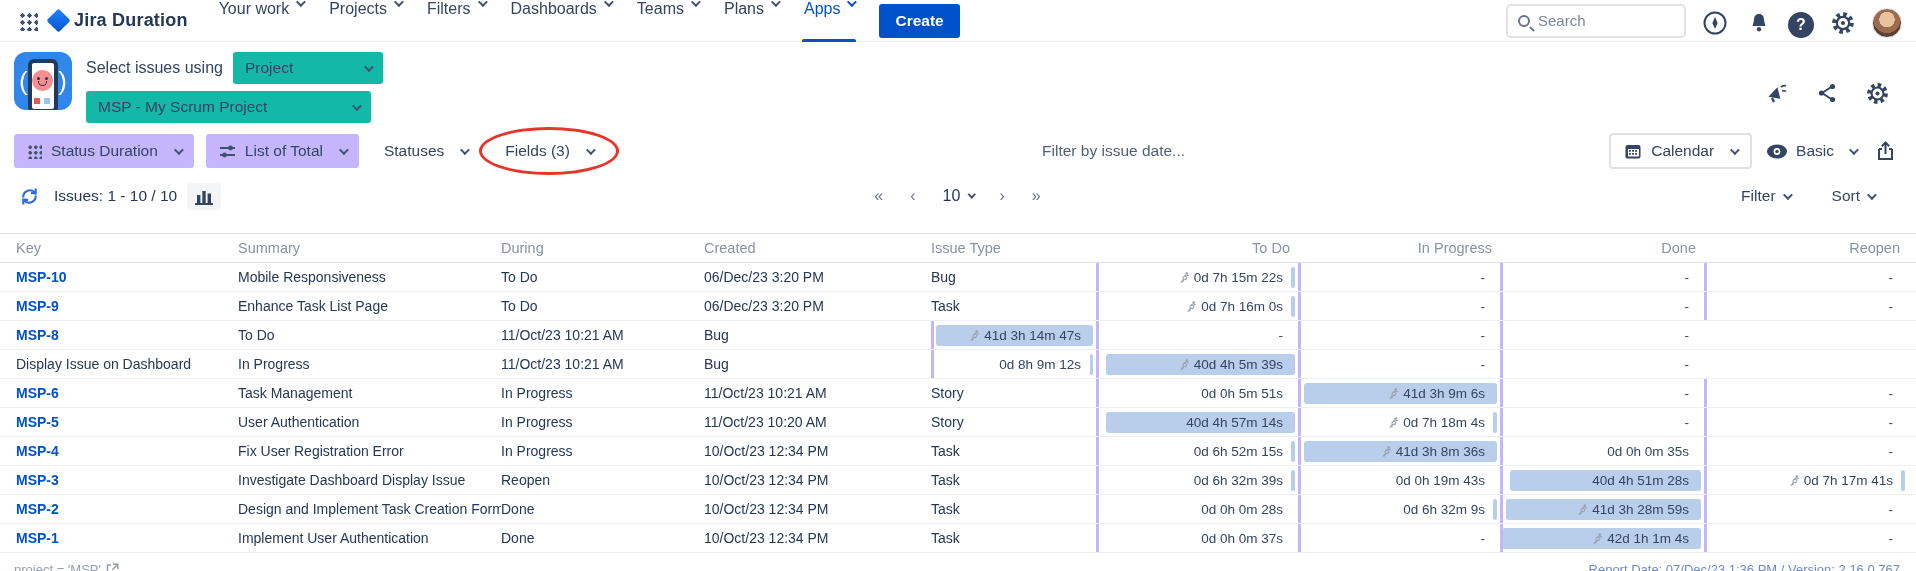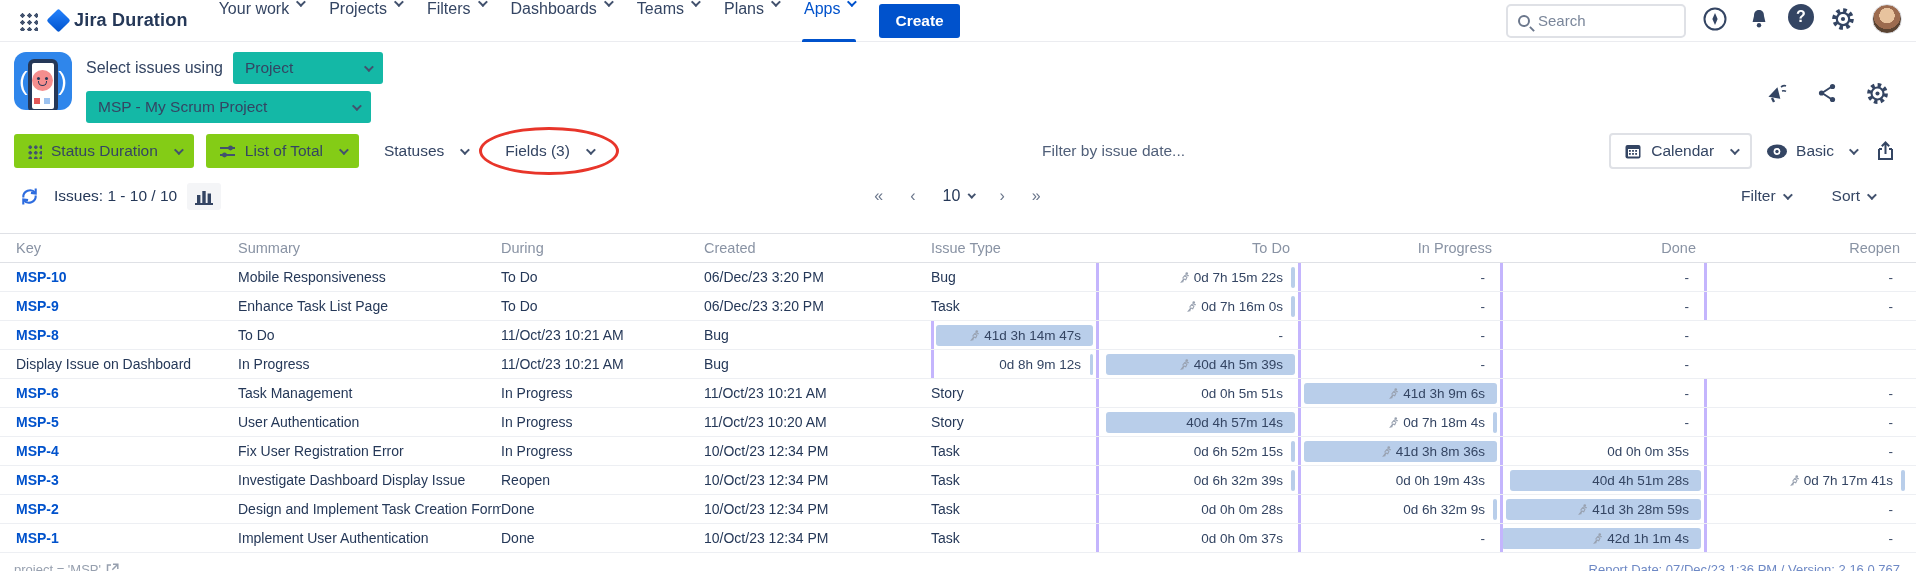--- a/index.html
+++ b/index.html
@@ -18,21 +18,21 @@
     background-image:radial-gradient(#42526E 2px, transparent 2.3px); background-size:7px 7px; background-position:1px 1px; cursor:pointer;}
   .logo { display:flex; align-items:center; gap:7px; margin:0 18px 0 6px; cursor:pointer;}
   .logo-diamond { width:17px; height:17px; background:linear-gradient(135deg,#2684FF,#0052CC); transform:rotate(45deg); border-radius:2px;}
   .logo-text { font-size:18px; font-weight:700; color:#253858; letter-spacing:.2px;}
   .nav-items { display:flex; align-items:center; height:42px;}
   .nav-item { display:flex; padding:0 10px; margin:0 3px; font-size:16px; color:#344563; height:42px; cursor:pointer; position:relative;}
   .nav-item.active { color:#0052CC; }
   .nav-item.active::after { content:""; position:absolute; left:8px; right:8px; bottom:0; height:3px; background:#0052CC; border-radius:2px 2px 0 0;}
   .create-btn { background:#0052CC; color:#fff; font-size:15.5px; font-weight:700; border:none; border-radius:3px;
     padding:8px 16px; margin-left:12px; cursor:pointer;}
-  .topnav-right { margin-left:auto; display:flex; align-items:flex-start; gap:14px;}
+  .topnav-right { margin-left:auto; display:flex; align-items:flex-end; gap:14px;}
   .searchbox { display:flex; align-items:center; gap:8px; width:180px; height:34px; border:2px solid #DFE1E6; border-radius:5px; padding:0 10px; color:#7A869A;}
   .searchbox .mag { width:12px; height:12px; border:2px solid #6B778C; border-radius:50%; position:relative; flex:0 0 auto;}
   .searchbox .mag::after { content:""; position:absolute; width:6px; height:2px; background:#6B778C; transform:rotate(45deg); left:9px; top:11px;}
   .searchbox span.ph { font-size:15px; }
   .icon-btn { width:30px; height:30px; display:flex; align-items:center; justify-content:center; cursor:pointer; }
   .help-circle { width:26px; height:26px; border-radius:50%; background:#344563; color:#fff; font-size:16px; font-weight:700;
     display:flex; align-items:center; justify-content:center;}
   .avatar { width:30px; height:30px; border-radius:50%; background:radial-gradient(circle at 50% 38%, #E8C39E 0 34%, #9C6B4F 35% 60%, #5A4332 61%); border:1px solid #DFE1E6;}
 
   
@@ -51,21 +51,21 @@
   .select-row { display:flex; align-items:center; gap:10px;}
   .select-label { font-size:16px; color:#344563;}
   .dd { background:#14b8a6; border-radius:3px; display:flex; align-items:center; justify-content:space-between;
     font-size:15.5px; color:#344563; padding:7px 12px; cursor:pointer;}
   .dd.issue-source { width:150px;}
   .dd.project { width:285px;}
   .apphead-right { margin-left:auto; display:flex; align-items:center; gap:20px; margin-top:26px; padding-right:8px;}
 
   
   .toolbar { display:flex; align-items:center; padding:6px 16px 6px 14px; }
-  .tb-btn { display:flex; align-items:center; gap:9px; background:#84cc16; border-radius:3px; padding:8px 13px;
+  .tb-btn { display:flex; align-items:center; gap:9px; background:#c4b5fd; border-radius:3px; padding:8px 13px;
     font-size:15.5px; color:#344563; cursor:pointer; margin-right:12px;}
   .tb-btn.plain { background:transparent; }
   .grid-ico { width:15px; height:15px; background-image:radial-gradient(#42526E 1.7px, transparent 1.9px); background-size:5.5px 5.5px; background-position:0.5px 0.5px;}
   .fields-wrap { position:relative; margin-right:12px;}
   .red-oval { position:absolute; left:-13px; right:-13px; top:-7px; bottom:-7px; border:3px solid #E8352A; border-radius:50%; pointer-events:none;}
   .filter-date { flex:1; text-align:center; font-size:15.5px; color:#505F79; cursor:text;}
   .toolbar-right { display:flex; align-items:center; gap:14px;}
   .cal-btn { display:flex; align-items:center; gap:9px; border:2px solid #DFE1E6; border-radius:4px; padding:7px 13px; font-size:15.5px; cursor:pointer;}
   .basic-btn { display:flex; align-items:center; gap:8px; font-size:15.5px; cursor:pointer;}
 

